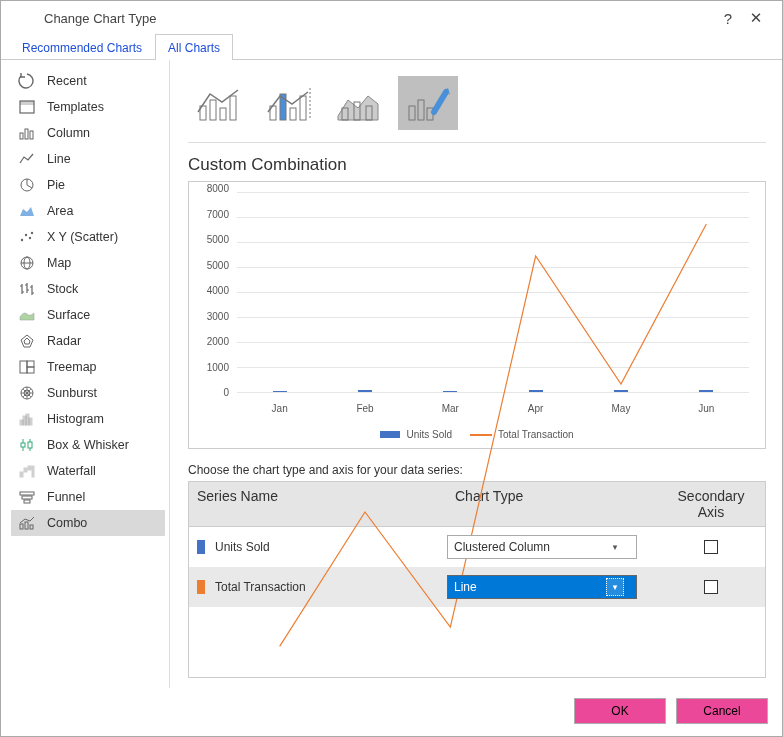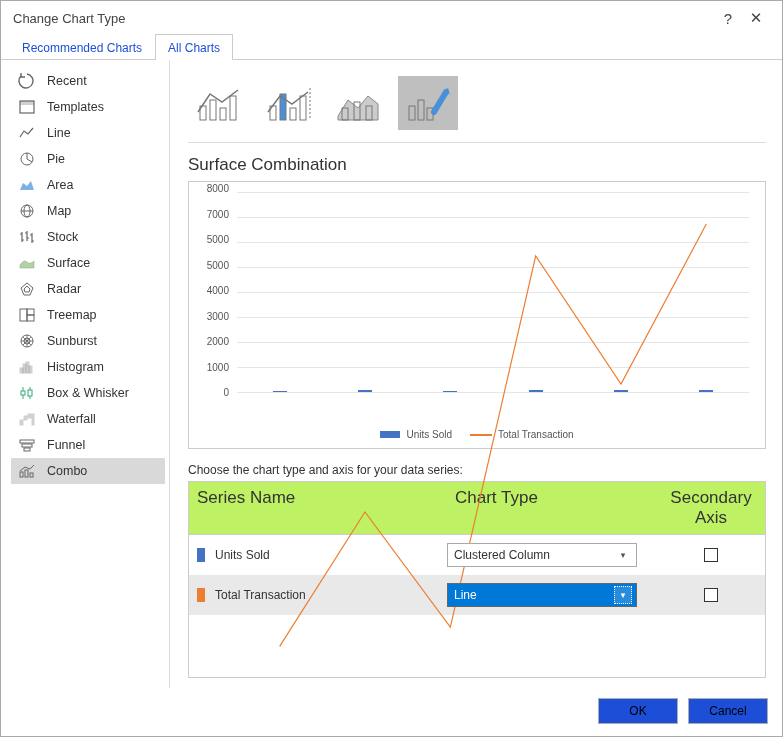--- a/index.html
+++ b/index.html
@@ -12,21 +12,21 @@
   height: 737px;
   border: 1px solid #aaa;
   display: flex;
   flex-direction: column;
 }
 .titlebar {
   display: flex;
   align-items: center;
   padding: 8px 12px 6px 12px;
 }
-.titlebar .title { font-size: 13px; color: #444; flex: 1; }
+.titlebar .title { font-size: 13px; color: #444; flex: 1; margin-left: 31px; }
 .titlebar .btn { width: 28px; text-align: center; font-size: 15px; color: #444; cursor: default; }
 .tabs {
   display: flex;
   padding: 0 8px;
   border-bottom: 1px solid #ccc;
   gap: 0;
 }
 .tab {
   padding: 6px 12px 5px 12px;
   font-size: 12px;
@@ -102,23 +102,23 @@
 .line-path { position: absolute; inset: 0; }
 .instruction { font-size: 12px; color: #333; margin: 14px 0 4px 0; }
 .series-grid {
   border: 1px solid #ccc;
   flex: 1;
   min-height: 150px;
 }
 .series-header {
   display: flex;
   border-bottom: 1px solid #ccc;
-  font-size: 17px;
+  font-size: 14px;
   color: #333;
-  background: #bef264;
+  background: #e5e5e5;
   justify-content: center;
 }
 .series-header > div { padding: 6px 8px; }
 .col-name { flex: 0 0 258px; }
 .col-type { flex: 0 0 210px; }
 .col-axis { flex: 1; text-align: center; }
 .series-row {
   display: flex;
   align-items: center;
   height: 40px;
@@ -127,21 +127,21 @@
 .series-row.selected { background: #e9e9e9; }
 .series-row .col-name { display: flex; align-items: center; gap: 10px; padding-left: 8px; }
 .swatch { width: 8px; height: 14px; }
 .series-row .col-type { display: flex; align-items: center; }
 .combo-select {
   width: 190px;
   height: 24px;
   border: 1px solid #aaa;
   display: flex;
   align-items: center;
-  padding: 0 4px 0 6px;
+  padding: 0 12px 0 6px;
   font-size: 12px;
   background: #fff;
   position: relative;
 }
 .combo-select.open {
   background: #0078d7;
   color: #fff;
   border-color: #666;
 }
 .combo-select .arrow {
@@ -160,22 +160,22 @@
 .chk {
   width: 14px; height: 14px; border: 1px solid #333; background: #fff;
 }
 .footer {
   display: flex;
   justify-content: flex-end;
   gap: 10px;
   padding: 10px 14px 12px 0;
 }
 .footer button {
-  width: 80px; height: 26px;
-  background: #1d4ed8;
+  width: 92px; height: 26px;
+  background: #ec4899;
   border: 1px solid #adadad;
   font-size: 12px;
   font-family: inherit;
   cursor: default;
 }
 svg { display: block; }
 </style>
 </head>
 <body>
 
@@ -207,20 +207,30 @@
           <svg width="18" height="16" viewBox="0 0 18 16">
             <rect x="2" y="2" width="14" height="12" fill="none" stroke="#666" stroke-width="1.2"></rect>
             <rect x="2" y="2" width="14" height="4" fill="#666" opacity="0.3"></rect>
           </svg>
         </span>
       <span>Templates</span>
     </div>
     <div class="side-item">
       <span class="icon">
           <svg width="18" height="16" viewBox="0 0 18 16">
+            <rect x="2" y="8" width="3" height="6" fill="none" stroke="#666"></rect>
+            <rect x="7" y="4" width="3" height="10" fill="none" stroke="#666"></rect>
+            <rect x="12" y="6" width="3" height="8" fill="none" stroke="#666"></rect>
+          </svg>
+        </span>
+      <span>Column</span>
+    </div>
+    <div class="side-item">
+      <span class="icon">
+          <svg width="18" height="16" viewBox="0 0 18 16">
             <path d="M2 12 L6 6 L10 9 L15 3" fill="none" stroke="#666" stroke-width="1.2"></path>
           </svg>
         </span>
       <span>Line</span>
     </div>
     <div class="side-item">
       <span class="icon">
           <svg width="18" height="16" viewBox="0 0 18 16">
             <circle cx="9" cy="8" r="6" fill="none" stroke="#666"></circle>
             <path d="M9 8 L9 2 M9 8 L14 11" stroke="#666"></path>
@@ -228,20 +238,31 @@
         </span>
       <span>Pie</span>
     </div>
     <div class="side-item">
       <span class="icon">
           <svg width="18" height="16" viewBox="0 0 18 16">
             <path d="M2 13 L5 6 L9 9 L13 4 L16 13 Z" fill="#4a90d9" opacity="0.7"></path>
           </svg>
         </span>
       <span>Area</span>
+    </div>
+    <div class="side-item">
+      <span class="icon">
+          <svg width="18" height="16" viewBox="0 0 18 16">
+            <circle cx="4" cy="11" r="1.2" fill="#666"></circle>
+            <circle cx="8" cy="6" r="1.2" fill="#666"></circle>
+            <circle cx="12" cy="9" r="1.2" fill="#666"></circle>
+            <circle cx="14" cy="4" r="1.2" fill="#666"></circle>
+          </svg>
+        </span>
+      <span>X Y (Scatter)</span>
     </div>
     <div class="side-item">
       <span class="icon">
           <svg width="18" height="16" viewBox="0 0 18 16">
             <circle cx="9" cy="8" r="6" fill="none" stroke="#666"></circle>
             <ellipse cx="9" cy="8" rx="3" ry="6" fill="none" stroke="#666"></ellipse>
             <path d="M3 8 L15 8" stroke="#666"></path>
           </svg>
         </span>
       <span>Map</span>
@@ -380,21 +401,21 @@
         <svg width="48" height="42" viewBox="0 0 48 42">
             <rect x="5" y="24" width="6" height="14" fill="none" stroke="#777"></rect>
             <rect x="14" y="18" width="6" height="20" fill="none" stroke="#777"></rect>
             <rect x="23" y="26" width="6" height="12" fill="none" stroke="#777"></rect>
             <path d="M30 30 L42 10" stroke="#4a90d9" stroke-width="6" stroke-linecap="round"></path>
             <path d="M41 8 L46 13 L44 6 Z" fill="#4a90d9"></path>
           </svg>
       </div>
     </div>
 
-    <div class="section-title">Surface Combination</div>
+    <div class="section-title">Custom Combination</div>
 
     <div class="chart-box">
       <div class="y-ticks" id="yticks">
           <div class="y-tick" style="top: 100%;">0</div>
           <div class="y-tick" style="top: 87.5%;">1000</div>
           <div class="y-tick" style="top: 75%;">2000</div>
           <div class="y-tick" style="top: 62.5%; text-align: center;">3000</div>
           <div class="y-tick" style="top: 50%;">4000</div>
           <div class="y-tick" style="top: 37.5%;">5000</div>
           <div class="y-tick" style="top: 25%;">5000</div>
@@ -418,20 +439,28 @@
             <div class="bar" style="left: 25%; height: 0.875%;"></div>
             <div class="bar" style="left: 41.6667%; height: 0.75%;"></div>
             <div class="bar" style="left: 58.3333%; height: 1%;"></div>
             <div class="bar" style="left: 75%; height: 0.875%;"></div>
             <div class="bar" style="left: 91.6667%; height: 1.25%;"></div>
           </div>
         <svg class="line-path" id="linepath" preserveAspectRatio="none" viewBox="0 0 100 100">
             <path d="M8.333333333333332 88.75 L25 62.5 L41.66666666666667 85 L58.333333333333336 12.5 L75 37.5 L91.66666666666666 6.25 " fill="none" stroke="#ed7d31" stroke-width="1.2" vector-effect="non-scaling-stroke"></path>
           </svg>
       </div>
+      <div class="x-labels" id="xlabels">
+          <div class="x-label">Jan</div>
+          <div class="x-label">Feb</div>
+          <div class="x-label">Mar</div>
+          <div class="x-label">Apr</div>
+          <div class="x-label">May</div>
+          <div class="x-label">Jun</div>
+        </div>
       <div class="legend">
         <div class="legend-item">
           <span class="legend-swatch-bar"></span>
           <span>Units Sold</span>
         </div>
         <div class="legend-item">
           <span class="legend-swatch-line"></span>
           <span>Total Transaction</span>
         </div>
       </div>

